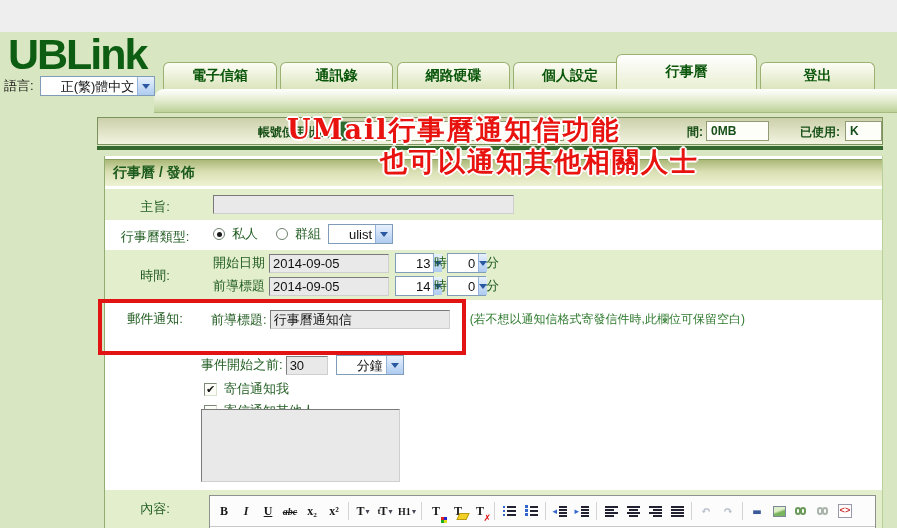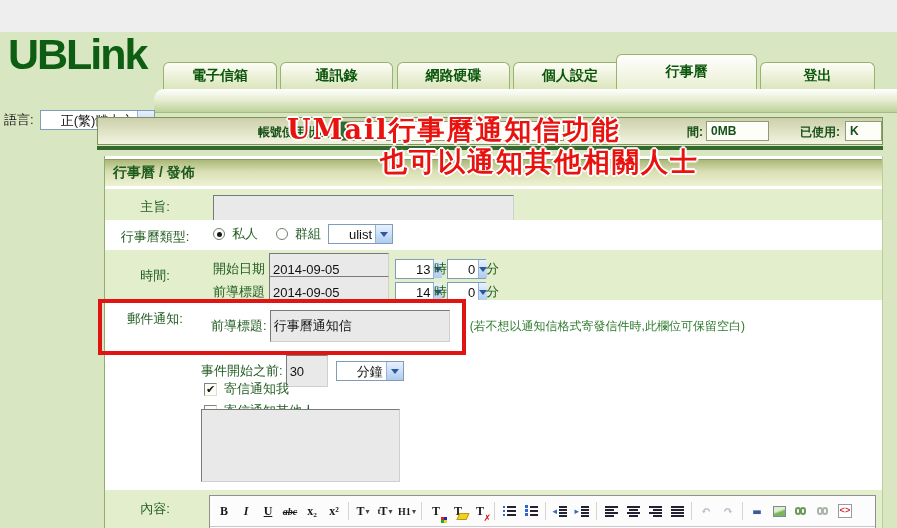--- a/index.html
+++ b/index.html
@@ -12,21 +12,21 @@
         background:linear-gradient(#ffffff,#e7eed4 45%,#bed29b);border-top-left-radius:10px;
         border-bottom:1px solid #a7bb80;}
   .tab{position:absolute;top:30px;height:27px;background:linear-gradient(#fdfdf6,#dbe5bd);
        border:1px solid #9cb070;border-bottom:none;border-radius:6px 6px 0 0;
        display:flex;align-items:center;justify-content:center;
        font-size:14px;font-weight:bold;color:#0a560a;box-sizing:border-box;z-index:1;}
   .tab.t1{left:163px;width:114px}.tab.t2{left:280px;width:113px}.tab.t3{left:397px;width:113px}
   .tab.t4{left:513px;width:114px}
   .tab.t5{left:616px;width:141px;top:22px;height:35px;z-index:2;background:linear-gradient(#ffffff,#e9efd2);}
   .tab.t6{left:760px;width:115px}
-  .lang-row{position:absolute;left:4px;top:78px;display:flex;align-items:center;font-size:13px;color:#1c1c1c;justify-content:center;}
+  .lang-row{position:absolute;left:4px;top:44px;display:flex;align-items:center;font-size:13px;color:#1c1c1c;justify-content:center;}
   
   .select{display:inline-flex;align-items:stretch;background:#fff;border:1px solid #7f9db9;
           height:20px;box-sizing:border-box;font-size:13px;color:#111;}
   .sel-val{padding:1px 3px 0 20px;white-space:nowrap;line-height:18px;}
   .sel-arrow{width:16px;display:flex;align-items:center;justify-content:center;
              background:linear-gradient(#e8f1fd,#aecbf0);border-left:1px solid #96b4da;}
   .sel-arrow i{width:0;height:0;border:4px solid transparent;border-top:5px solid #2a58a0;margin-top:4px;}
   
   .statusbar{position:absolute;left:97px;top:85px;width:786px;height:28px;box-sizing:border-box;
              border:1px solid #7d935d;background:linear-gradient(#ccd0aa,#f2f4e0);}
@@ -47,21 +47,21 @@
   .rgreen{background:#e3efcc;}
   .rlabel{position:absolute;left:0;width:100px;text-align:center;font-size:13px;color:#215c21;}
   .r-subject{top:33px;height:31px}
   .r-type{top:64px;height:30px;background:#fff}
   .r-time{top:94px;height:50px}
   .r-mail{top:144px;height:50px;background:#fff}
   .r-rem{top:194px;height:140px;background:#fff}
   .r-content{top:334px;height:70px}
   .tinput{background:#e9e9e9;border:1px solid;border-color:#7a7a7a #cfcfcf #cfcfcf #7a7a7a;
           font-family:"Liberation Sans","DejaVu Sans",sans-serif;font-size:13px;color:#111;
-          padding:15px 3px;height:19px;box-sizing:border-box;}
+          padding:8px 3px;height:19px;box-sizing:border-box;}
   .radio{width:12px;height:12px;border-radius:50%;background:#fff;border:1px solid #6f7f6f;
          box-sizing:border-box;display:inline-flex;align-items:center;justify-content:center;}
   .radio .dot{width:5px;height:5px;border-radius:50%;background:#1a1a1a;}
   .cb{width:13px;height:13px;background:#fdfdf8;border:1px solid;border-color:#7d8a7a #d8e0d0 #d8e0d0 #7d8a7a;
       box-sizing:border-box;display:inline-flex;align-items:center;justify-content:center;}
   .ck{font-size:11px;line-height:10px;color:#111;}
   .glabel{font-size:13px;color:#215c21;}
   .time-line{position:absolute;left:108px;display:flex;align-items:center;}
   .hint{font-size:12px;color:#2e7a2e;}
   

